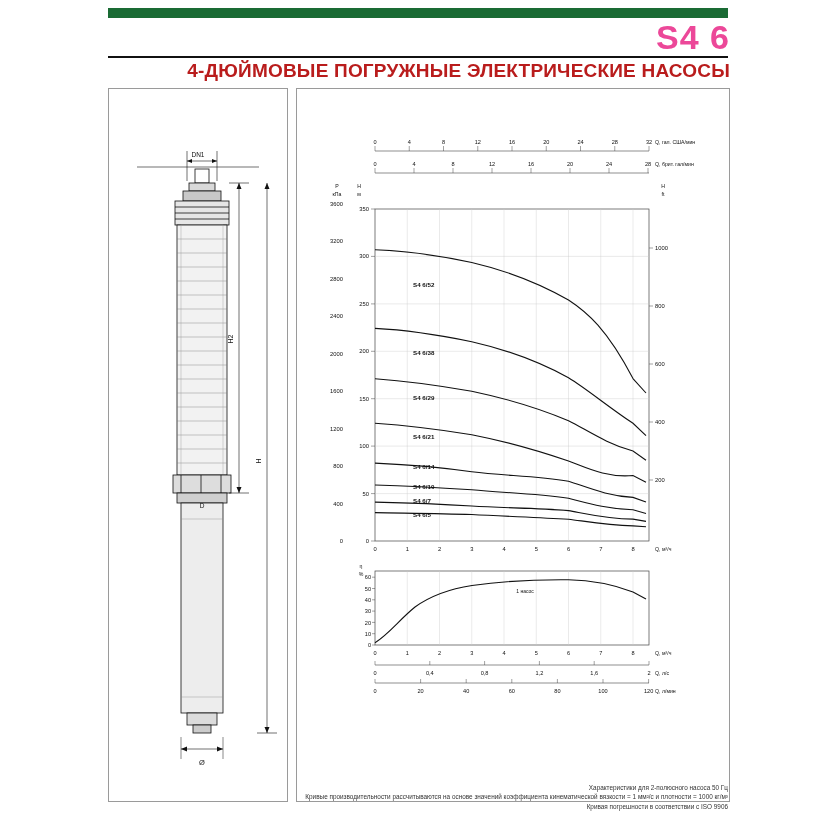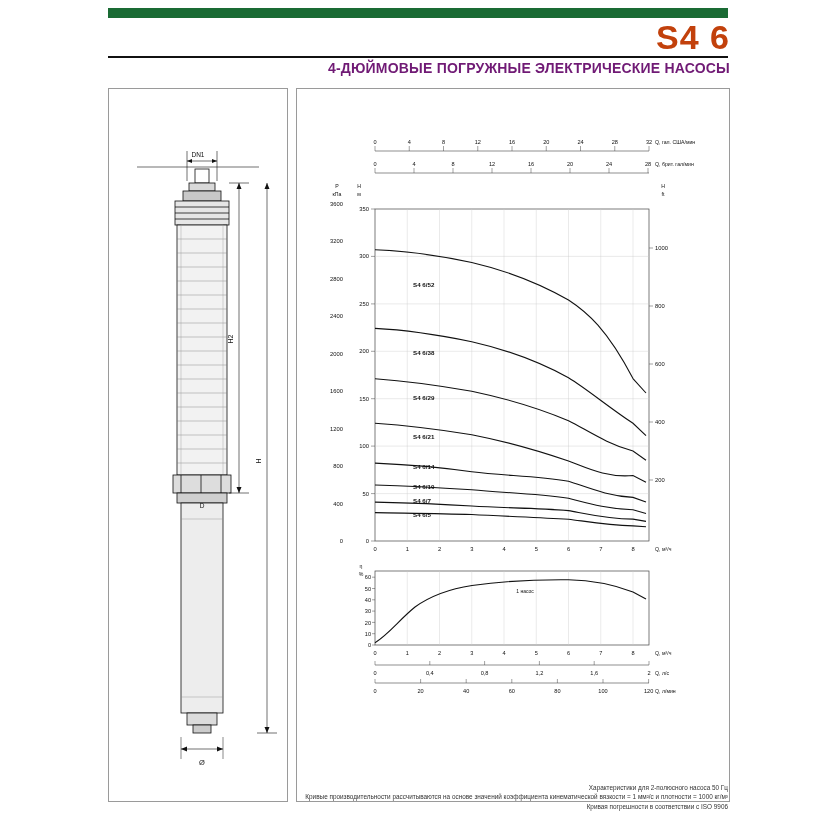--- a/index.html
+++ b/index.html
@@ -2,23 +2,23 @@
 <html><head>
 <meta charset="utf-8">
 <style>
   html,body{margin:0;padding:0;background:#ffffff;}
   body{width:840px;height:840px;font-family:"Liberation Sans",sans-serif;color:#111;position:relative;overflow:hidden;}
   .page{position:absolute;left:0;top:0;width:840px;height:840px;background:#fff;}
 
   
   .hdr-bar{position:absolute;left:108px;top:8px;width:620px;height:7px;background:#1a6b34;}
   .hdr-bar2{position:absolute;left:108px;top:15px;width:620px;height:3px;background:#1a6b34;}
-  .hdr-title{position:absolute;right:110px;top:18px;font-size:34px;font-weight:bold;letter-spacing:1px;color:#c2410c;}
+  .hdr-title{position:absolute;right:110px;top:18px;font-size:34px;font-weight:bold;letter-spacing:1px;color:#ec4899;}
   .hdr-rule{position:absolute;left:108px;top:56px;width:620px;height:2px;background:#111;}
-  .hdr-sub{position:absolute;right:110px;top:60px;font-size:14px;font-weight:bold;color:#701a75;letter-spacing:.2px;}
+  .hdr-sub{position:absolute;right:110px;top:60px;font-size:19px;font-weight:bold;color:#b91c1c;letter-spacing:.2px;}
 
   
   .frame{position:absolute;border:1px solid #9a9a9a;background:#fff;}
   .frame-left{left:108px;top:88px;width:178px;height:712px;}
   .frame-right{left:296px;top:88px;width:432px;height:712px;}
 
   
   .pump{position:absolute;left:0;top:0;width:178px;height:712px;}
   .pumpsvg{position:absolute;left:0;top:0;}
 

